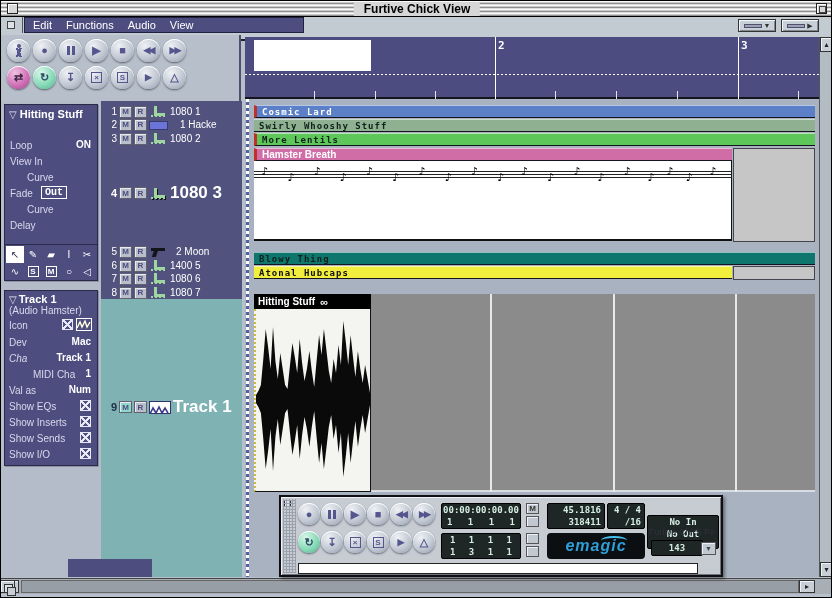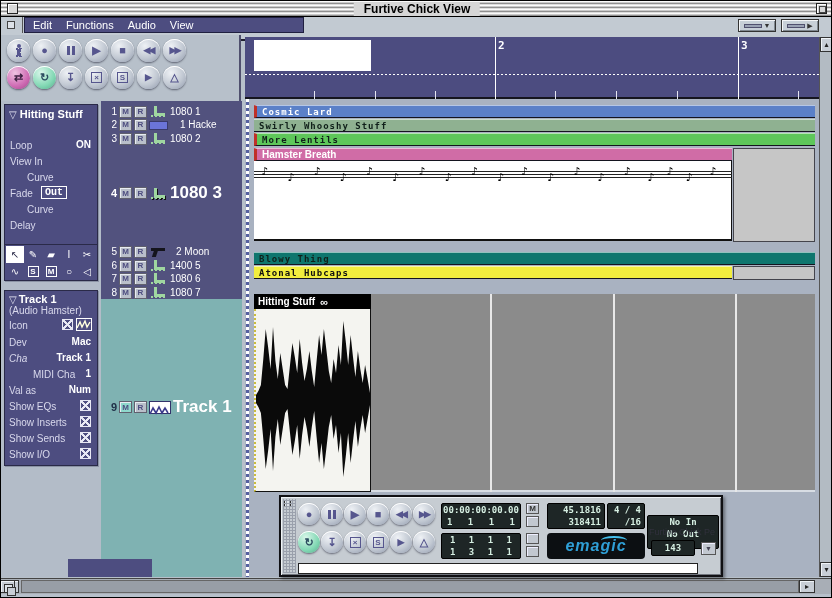--- a/index.html
+++ b/index.html
@@ -562,21 +562,21 @@
     <div class="abs lcd" style="left:366px;top:18px;width:72px;height:34px;">
       <span class="ln">No In</span>
       <span class="ln">No Out</span>
     </div>
 
     <div class="abs emagic" style="left:266px;top:36px;width:98px;height:26px;">
       <span>emagic</span>
       <span class="arc"></span>
     </div>
     <span class="abs songlabel" style="left:368px;top:30px;">Furtive Chick Pe</span>
-    <div class="abs lcd" style="left:370px;top:43px;width:44px;height:16px;line-height:14px;">
+    <div class="abs lcd" style="left:370px;top:43px;width:52px;height:16px;line-height:14px;">
       <span class="ln">143</span>
     </div>
     <div class="abs ddbtn" style="left:420px;top:45px;">
         <span>▼</span>
       </div>
 
     <div class="abs posbar"></div>
   </div>
 
 </div>

